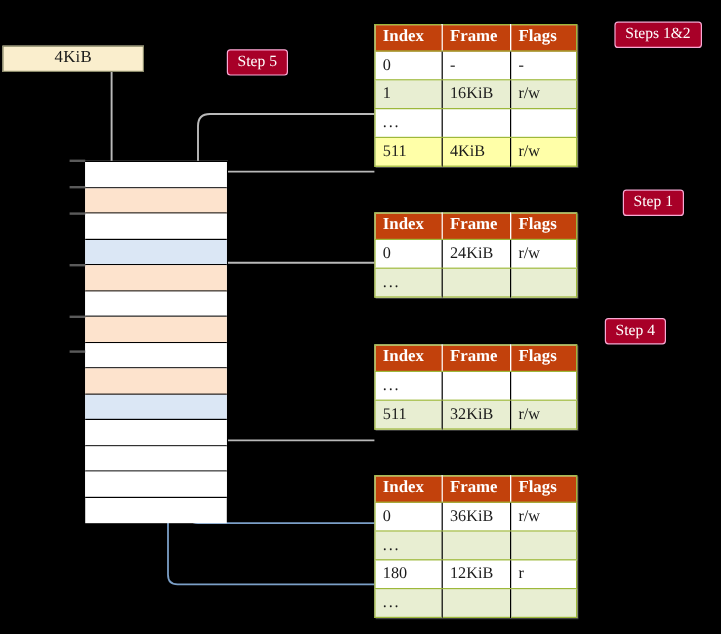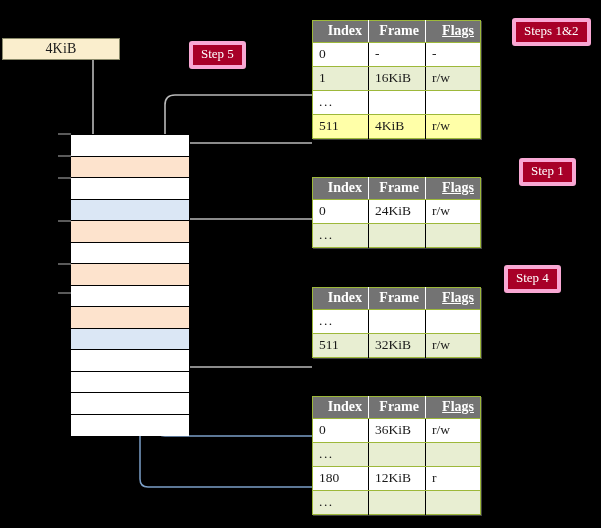--- a/index.html
+++ b/index.html
@@ -29,21 +29,21 @@
     color: #1a1a1a;
     font-size: 14px;
     display: flex; align-items: center; justify-content: center;
     letter-spacing: .2px;
   }
 
   
   .pill {
     position: absolute;
     background: #a80028;
-    border: 4px solid #f9a8d4;
+    border: 1px solid #f9a8d4;
     border-radius: 3px;
     color: #ffffff;
     font-size: 13px;
     padding: 2px 8px 3px 8px;
     white-space: nowrap;
     line-height: 1.15;
     box-shadow: 0 0 0 1px rgba(0,0,0,.35);
   }
   #pill-step0   { left: 189px; top: 41px; }
   #pill-step12  { left: 512px; top: 18px; }
@@ -80,45 +80,45 @@
   .ptable {
     position: absolute;
     border-collapse: collapse;
     background: #ffffff;
     font-size: 13.5px;
     color: #1a1a1a;
     border: 1px solid #9db83a;
     box-shadow: 1px 1px 0 rgba(120,120,120,.55);
   }
   .ptable th {
-    background: #737373;
+    background: #c2410c;
     color: #ffffff;
     font-weight: bold;
-    text-align: right;
+    text-align: left;
     padding: 2px 6px 3px 6px;
     border-right: 1px solid #ffffff;
     border-bottom: 1px solid #9db83a;
     font-size: 14px;
   }
   .ptable th:last-child { border-right: none; }
   .ptable td {
     padding: 2px 6px 3px 6px;
     border-right: 1px solid #000000;
     border-bottom: 1px solid #9db83a;
     vertical-align: middle;
     height: 24px;
   }
   .ptable td:last-child { border-right: none; }
   .ptable tr.alt td { background: #e8eed2; }
   .ptable tr.hl td  { background: #ffffa8; }
   .ptable tr:last-child td { border-bottom: none; }
 
   .c-index { width: 56px; }
   .c-frame { width: 57px; margin-top: 36px; }
-  .c-flags { width: 55px; text-decoration: underline; }
+  .c-flags { width: 55px; }
 
   #tbl-1 { left: 312px; top: 20px; }
   #tbl-2 { left: 312px; top: 177px; }
   #tbl-3 { left: 312px; top: 287px; }
   #tbl-4 { left: 312px; top: 396px; }
 
   .ellip { letter-spacing: 1.5px; }
 </style>
 </head>
 <body>

